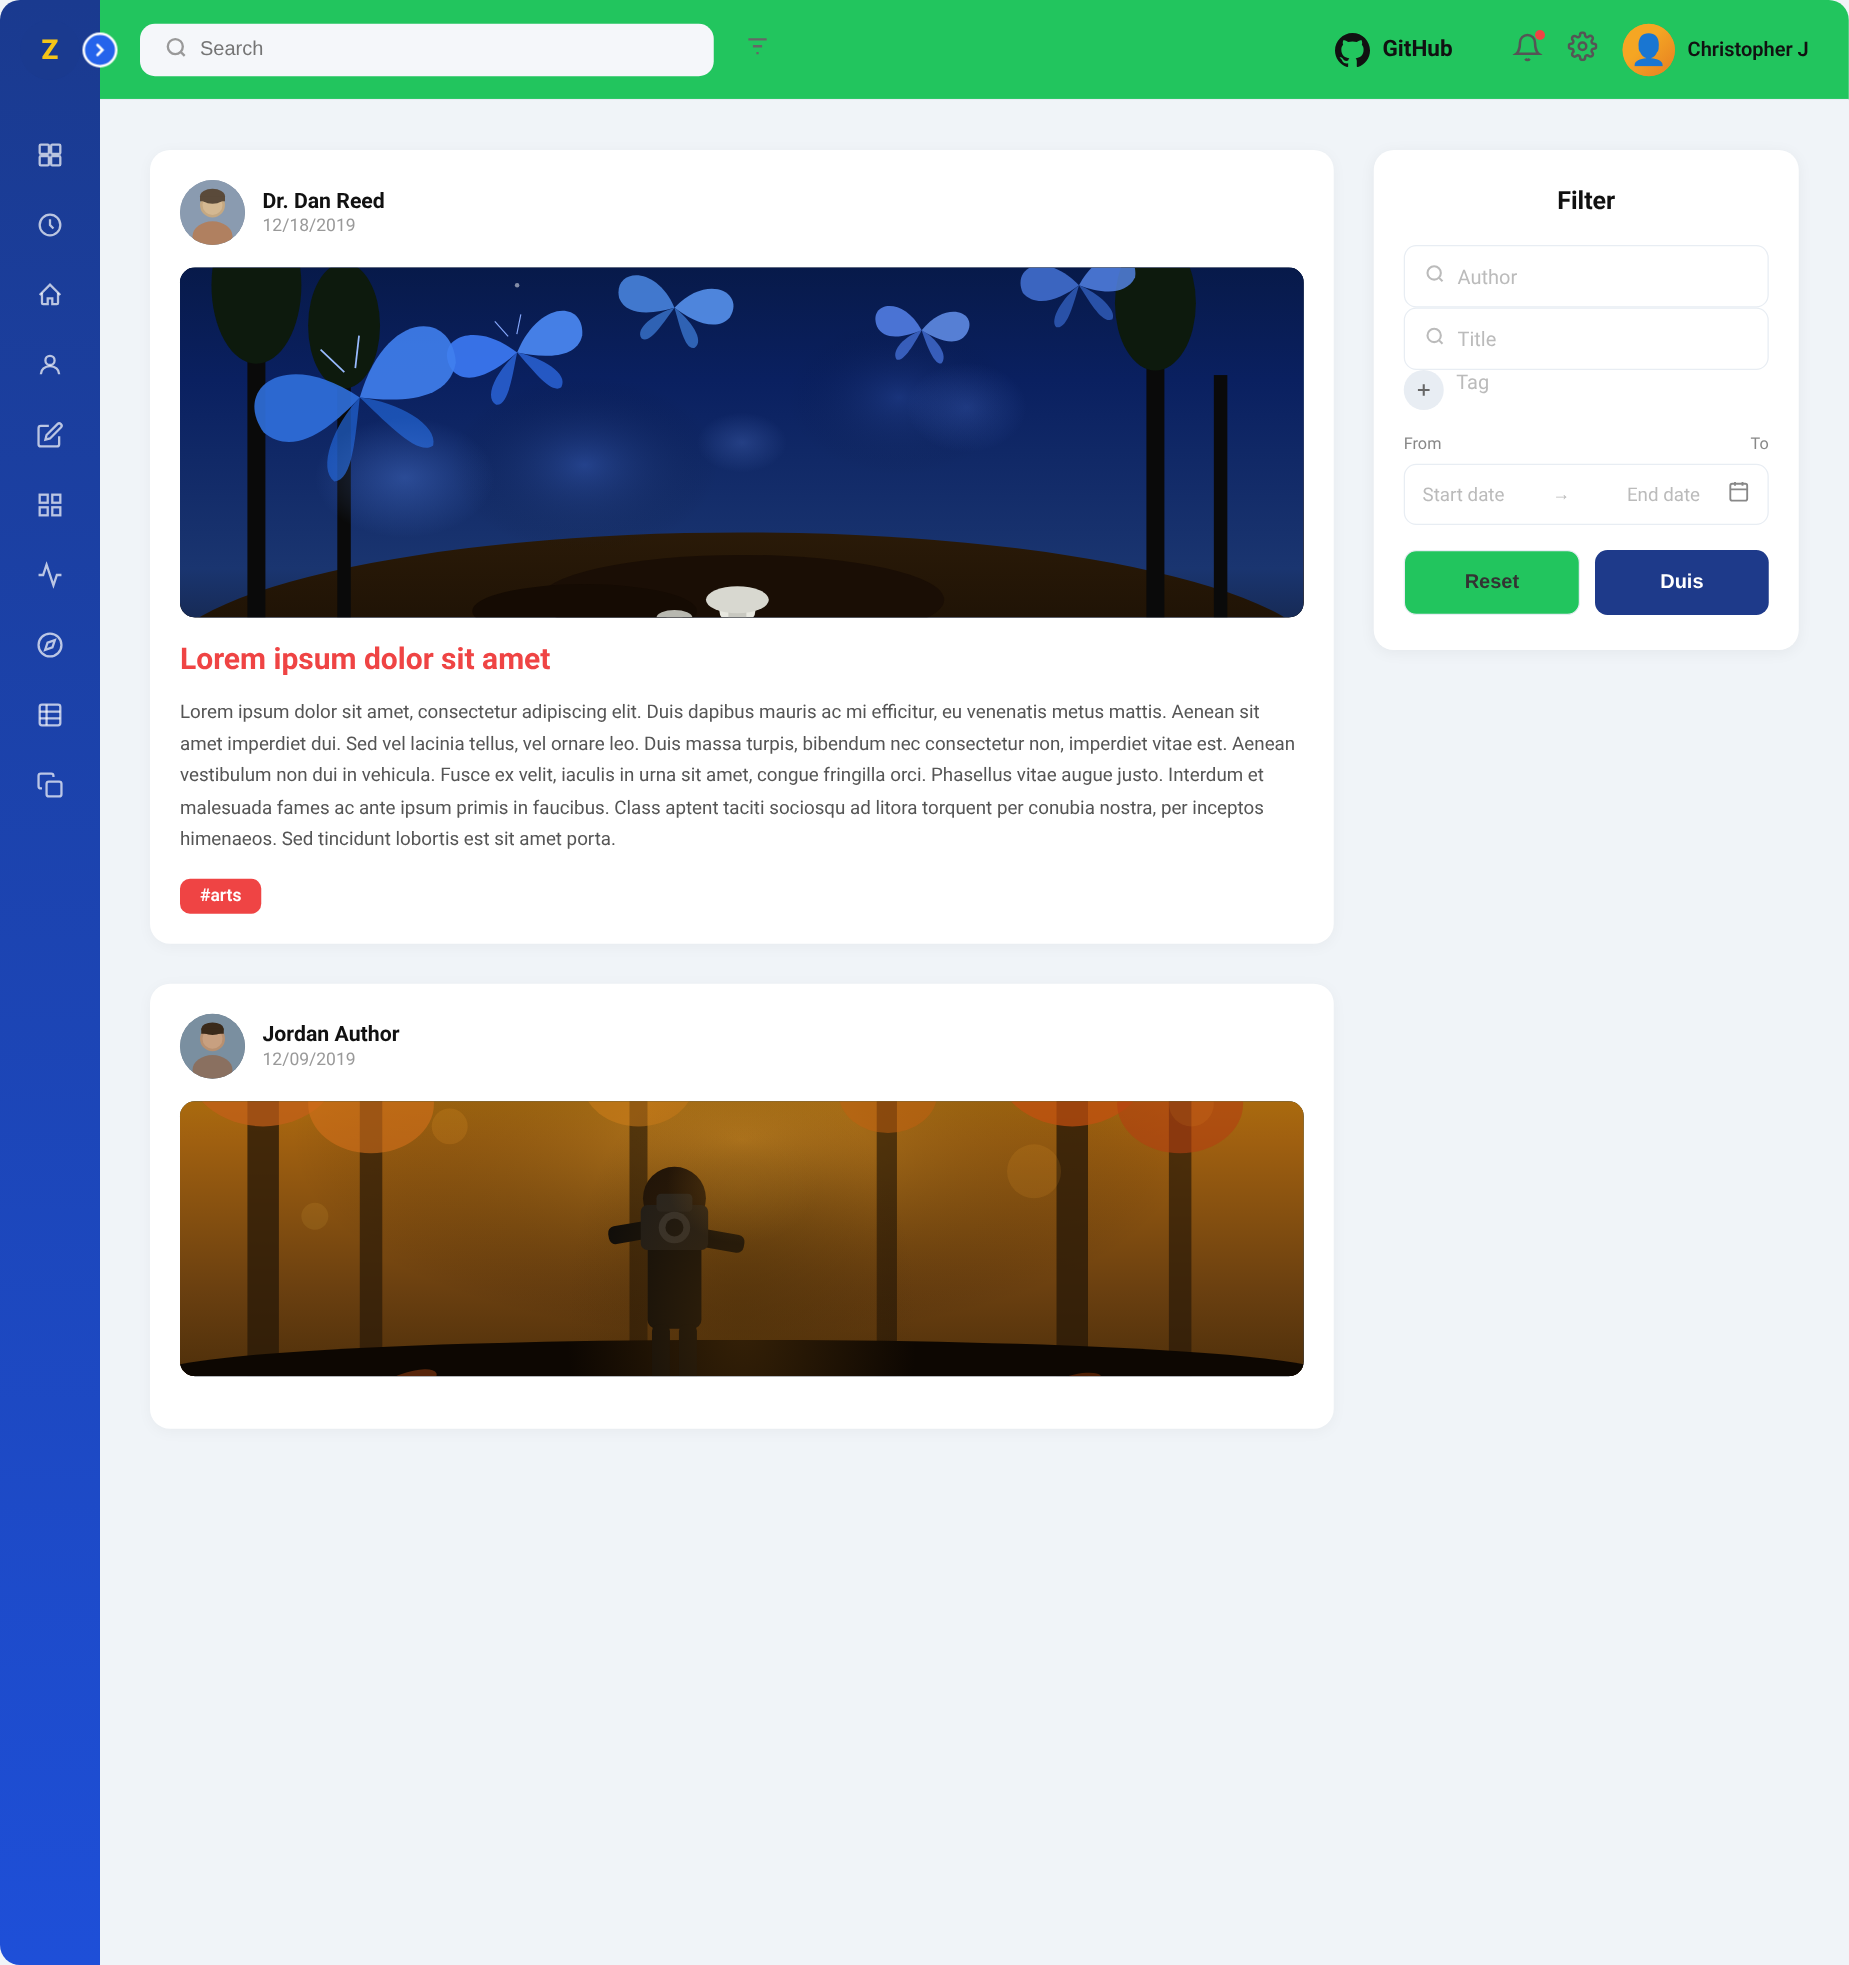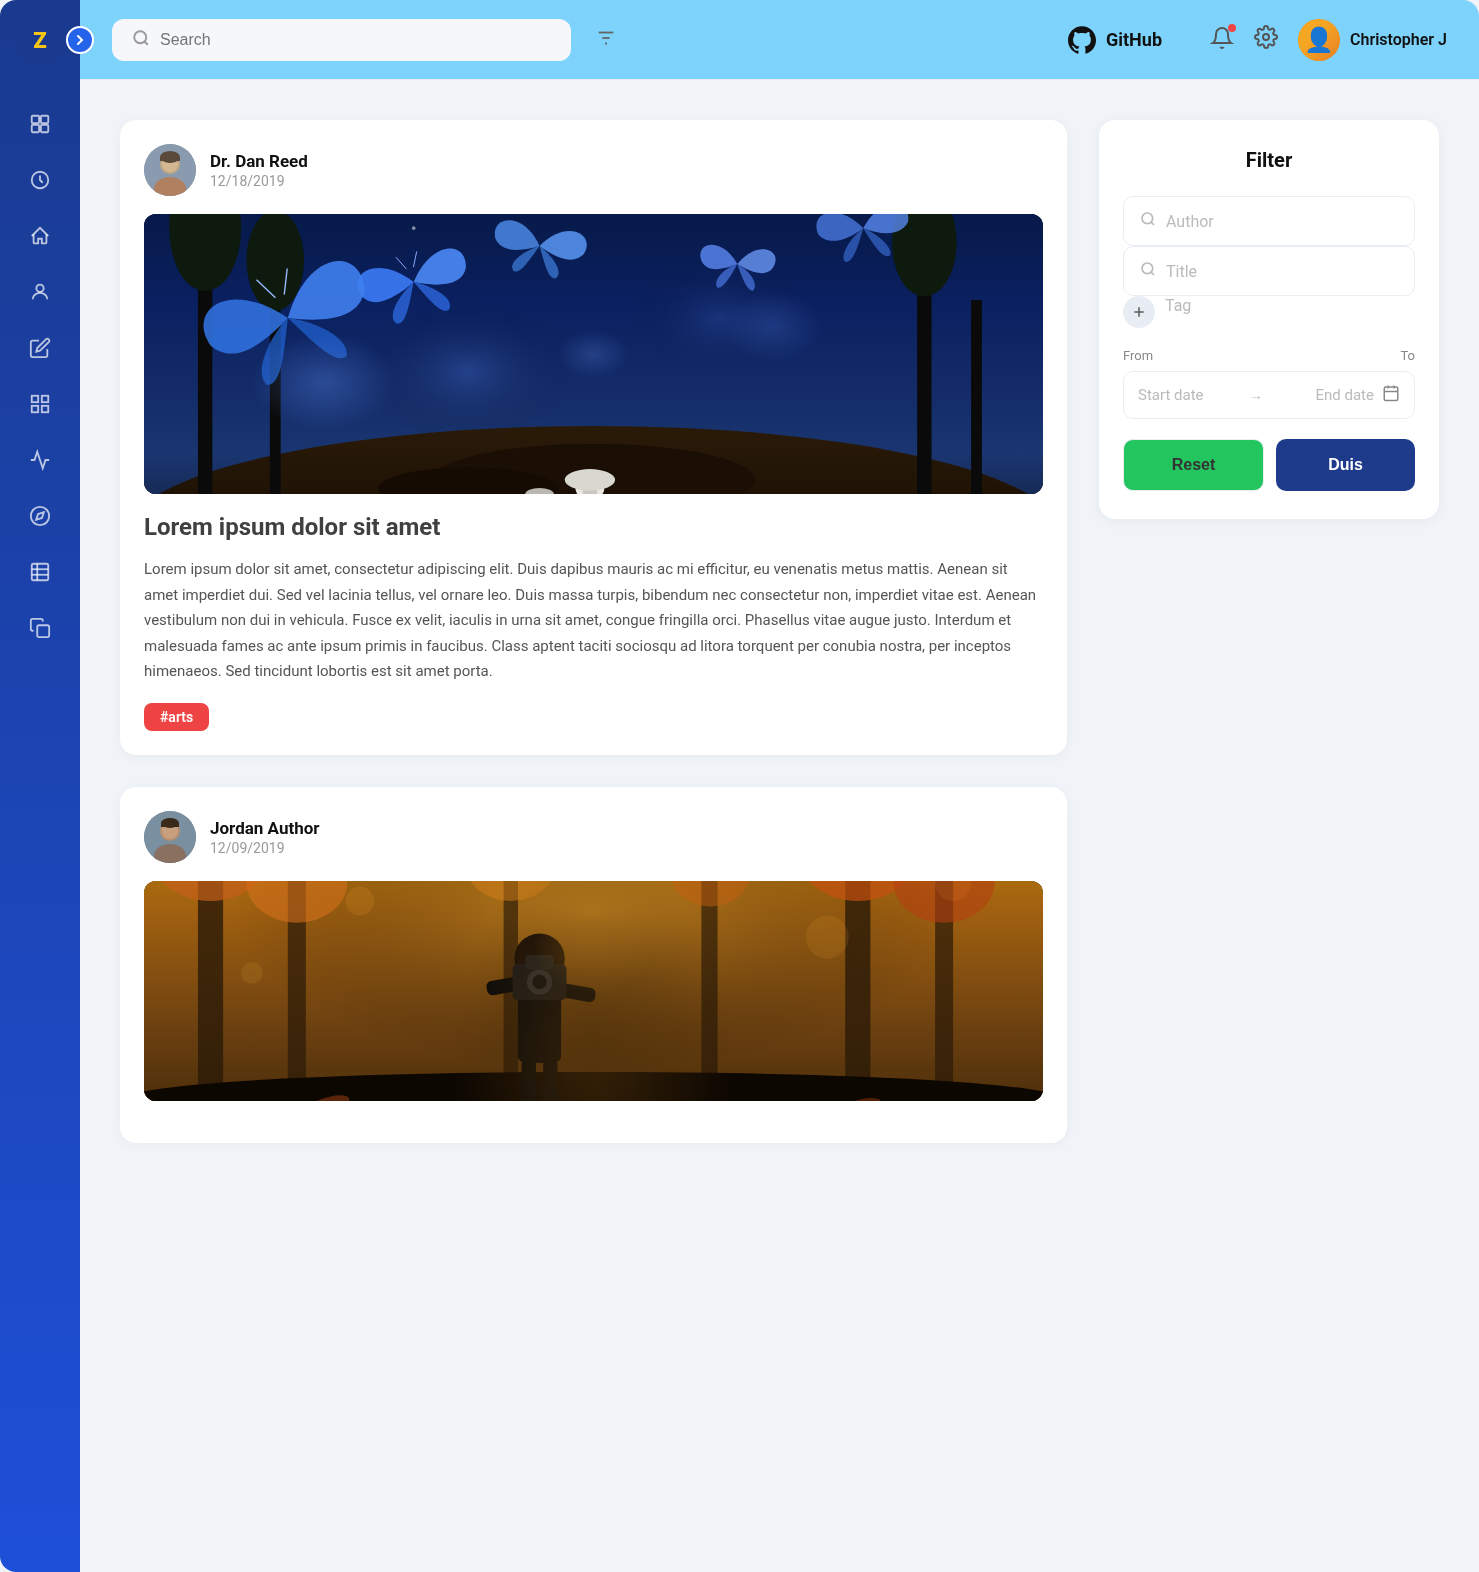--- a/index.html
+++ b/index.html
@@ -89,21 +89,21 @@
       transition: background 0.2s;
     }
 
     
     .header {
       position: fixed;
       left: 80px;
       top: 0;
       right: 0;
       height: 80px;
-      background: #7dd3fc;
+      background: #22c55e;
       display: flex;
       align-items: center;
       padding: 0 32px;
       z-index: 99;
       border-bottom: 1px solid #e8edf3;
       border-radius: 0 16px 0 0;
       gap: 16px;
     }
 
     .search-bar {
@@ -336,21 +336,21 @@
       position: absolute;
       inset: 0;
       background:
         radial-gradient(ellipse 200px 300px at 50% 80%, rgba(80,50,10,0.6) 0%, transparent 70%),
         radial-gradient(ellipse 100px 80px at 50% 30%, rgba(180,120,30,0.4) 0%, transparent 60%);
     }
 
     .post-title {
       font-size: 24px;
       font-weight: 700;
-      color: #404040;
+      color: #ef4444;
       margin-bottom: 14px;
       line-height: 1.3;
     }
 
     .post-body {
       font-size: 15px;
       color: #555;
       line-height: 1.7;
       margin-bottom: 18px;
     }
@@ -453,21 +453,21 @@
       text-align: right;
     }
 
     .date-range-row {
       display: flex;
       align-items: center;
       border: 1.5px solid #e8edf3;
       border-radius: 10px;
       padding: 12px 14px;
       margin-bottom: 20px;
-      gap: 8px;
+      gap: 22px;
     }
 
     .date-start {
       font-size: 15px;
       color: #bbb;
       flex: 1;
     }
 
     .date-arrow {
       color: #bbb;

